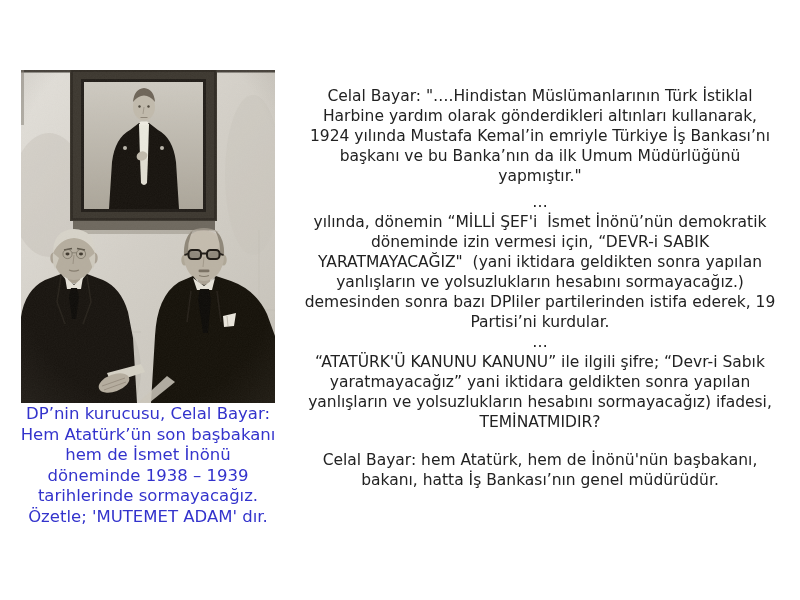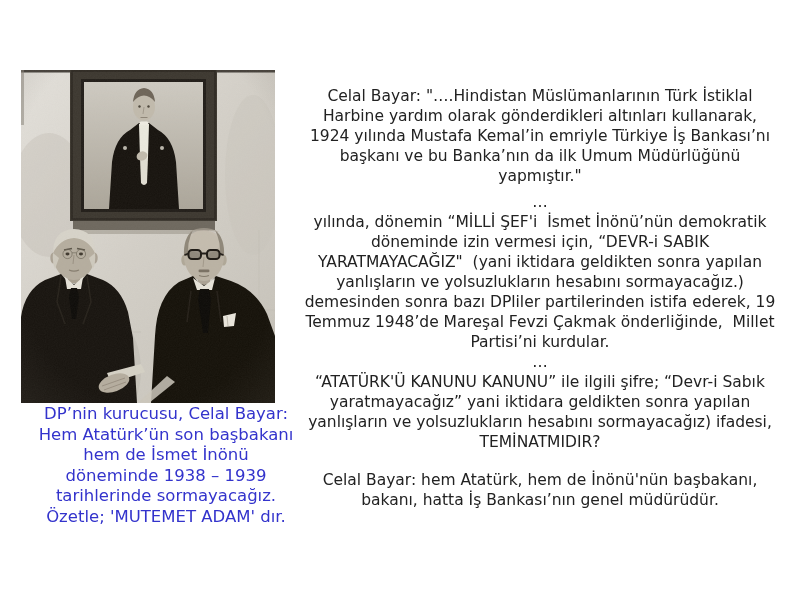--- a/index.html
+++ b/index.html
@@ -3,21 +3,21 @@
 <meta charset="utf-8">
 <style>
   html,body{margin:0;padding:0;background:#ffffff;}
   .slide{
     position:relative;width:800px;height:600px;background:#ffffff;overflow:hidden;
     font-family:"DejaVu Sans","Liberation Sans",sans-serif;
   }
   .photo{position:absolute;left:21px;top:70px;width:254px;height:333px;}
   .photo svg{display:block;width:100%;height:100%;}
   .caption{
-    position:absolute;left:20px;top:404px;width:292px;
+    position:absolute;left:2px;top:404px;width:292px;
     text-align:center;color:#3333cc;font-size:16.5px;line-height:20.6px;
   }
   .cap-line{white-space:pre;}
   .body-text{
     position:absolute;left:280px;top:86px;width:520px;
     text-align:center;color:#222222;font-size:15.5px;line-height:20px;
   }
   .line{white-space:pre;}
   .sep-top{margin-top:6px;}
   .p-last{margin-top:18px;}
@@ -159,21 +159,20 @@
       <div class="line">başkanı ve bu Banka’nın da ilk Umum Müdürlüğünü</div>
       <div class="line">yapmıştır."</div>
     </div>
     <div class="line sep-top">…</div>
     <div class="p">
       <div class="line">yılında, dönemin “MİLLİ ŞEF'i  İsmet İnönü’nün demokratik</div>
       <div class="line">döneminde izin vermesi için, “DEVR-i SABIK</div>
       <div class="line">YARATMAYACAĞIZ"  (yani iktidara geldikten sonra yapılan</div>
       <div class="line">yanlışların ve yolsuzlukların hesabını sormayacağız.)</div>
       <div class="line">demesinden sonra bazı DPliler partilerinden istifa ederek, 19</div>
-      <div class="line">Temmuz 1948’de Mareşal Fevzi Çakmak önderliğinde,  Millet</div>
       <div class="line">Partisi’ni kurdular.</div>
     </div>
     <div class="line">…</div>
     <div class="p">
       <div class="line">“ATATÜRK'Ü KANUNU KANUNU” ile ilgili şifre; “Devr-i Sabık</div>
       <div class="line">yaratmayacağız” yani iktidara geldikten sonra yapılan</div>
       <div class="line">yanlışların ve yolsuzlukların hesabını sormayacağız) ifadesi,</div>
       <div class="line">TEMİNATMIDIR?</div>
     </div>
     <div class="p p-last">

